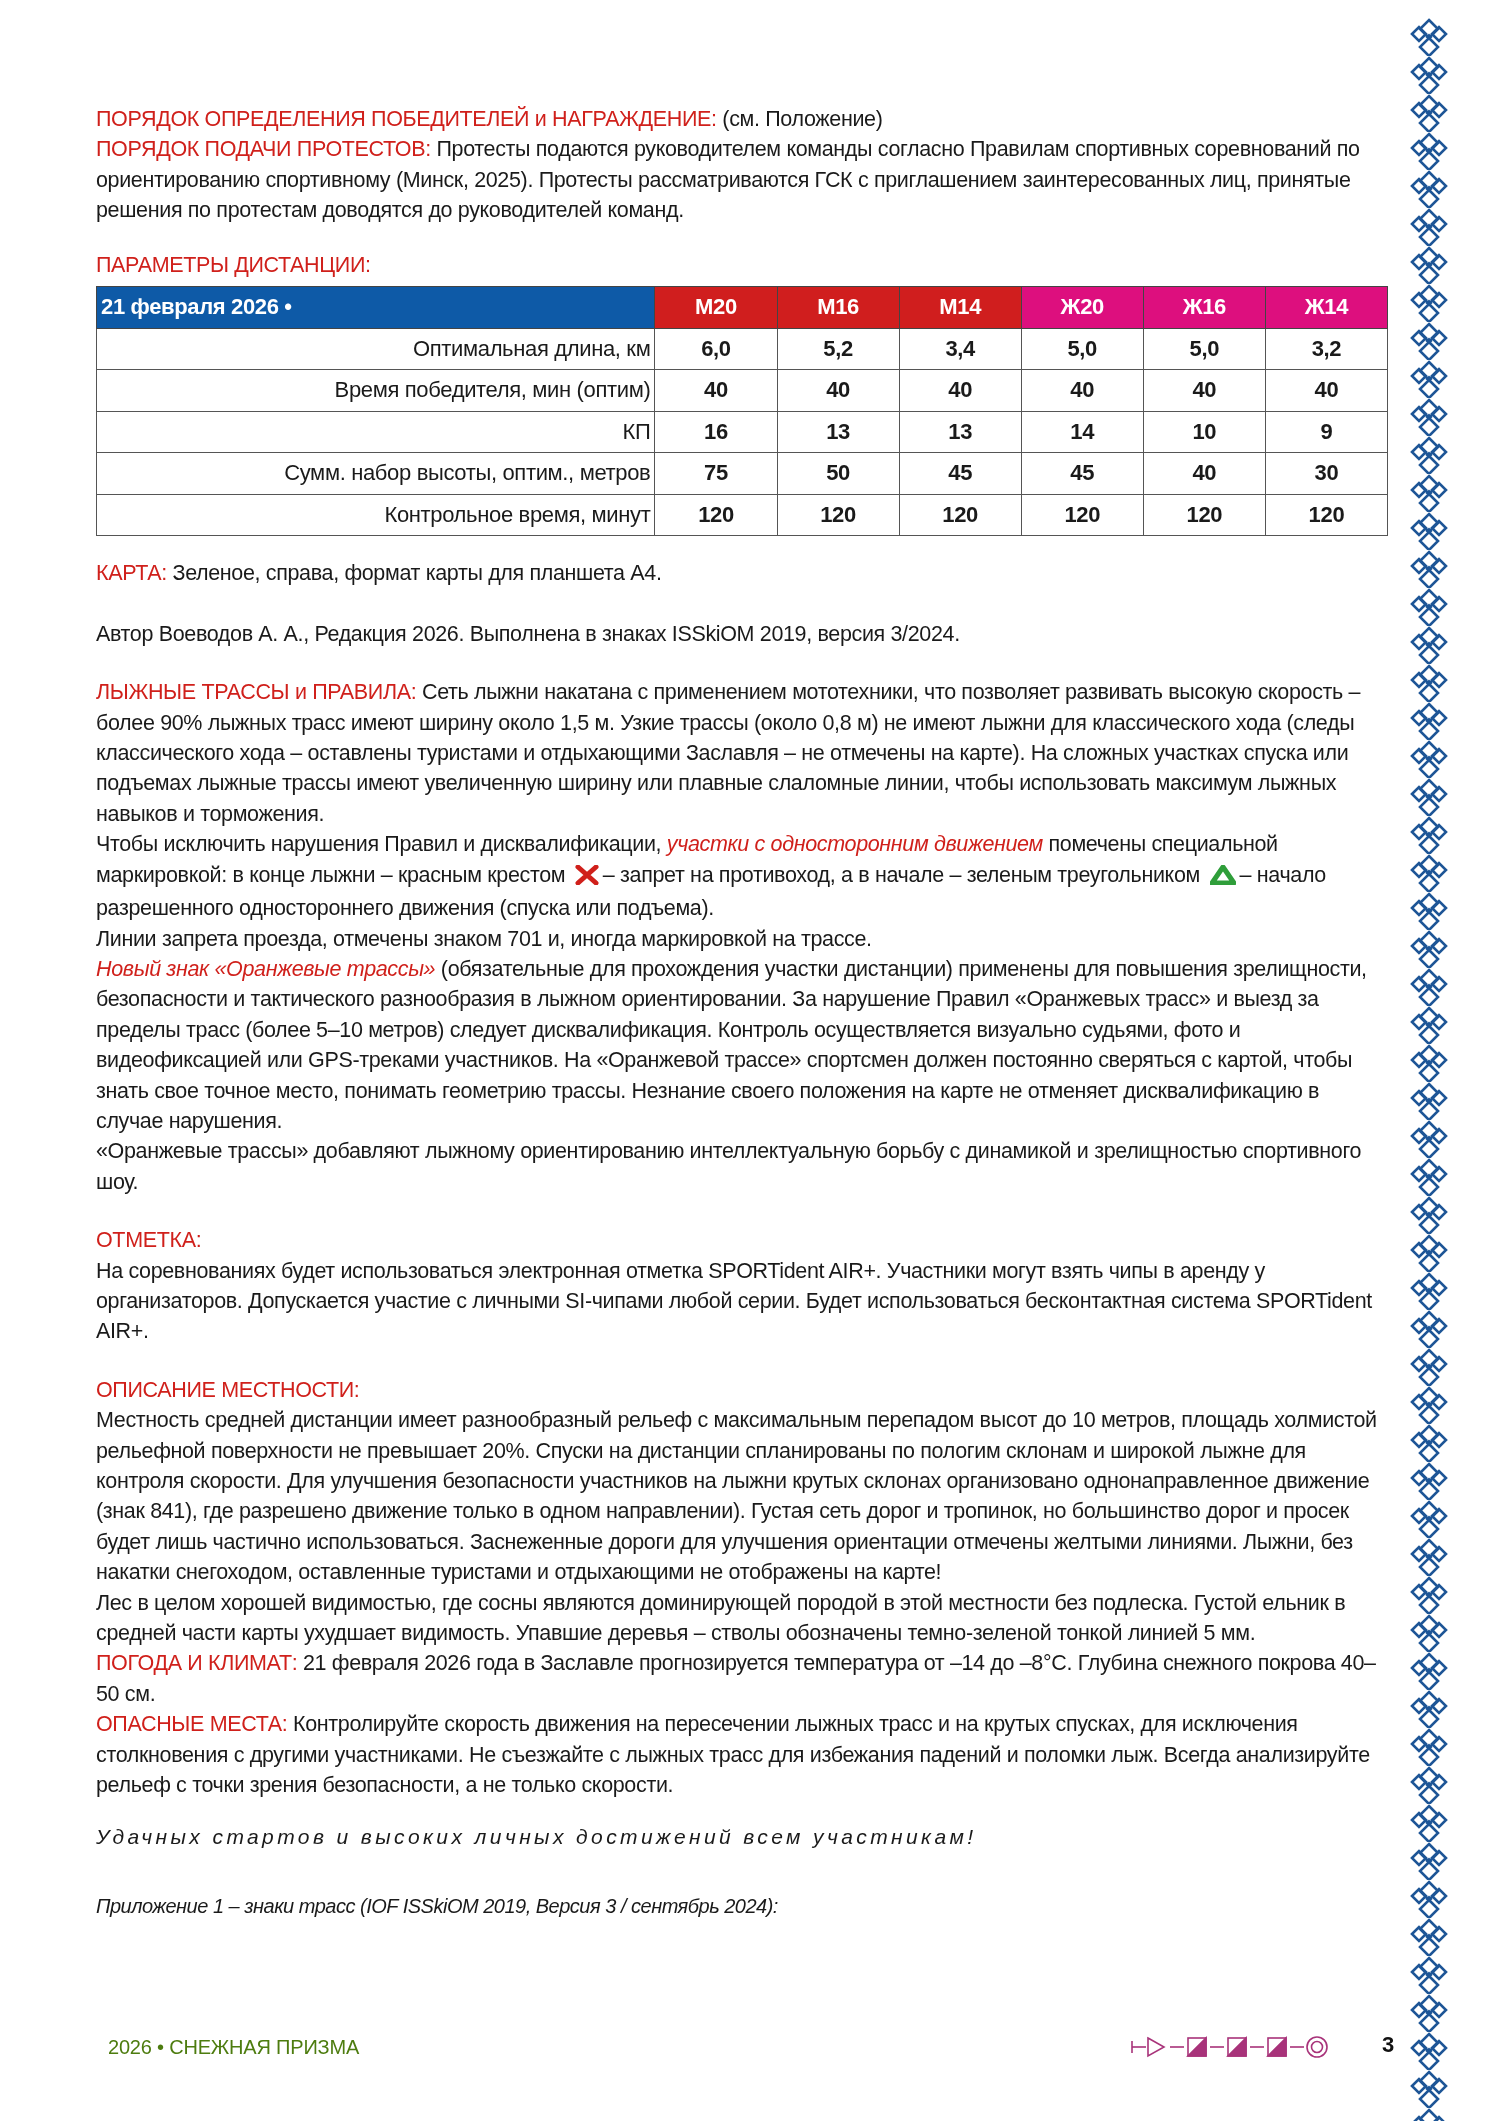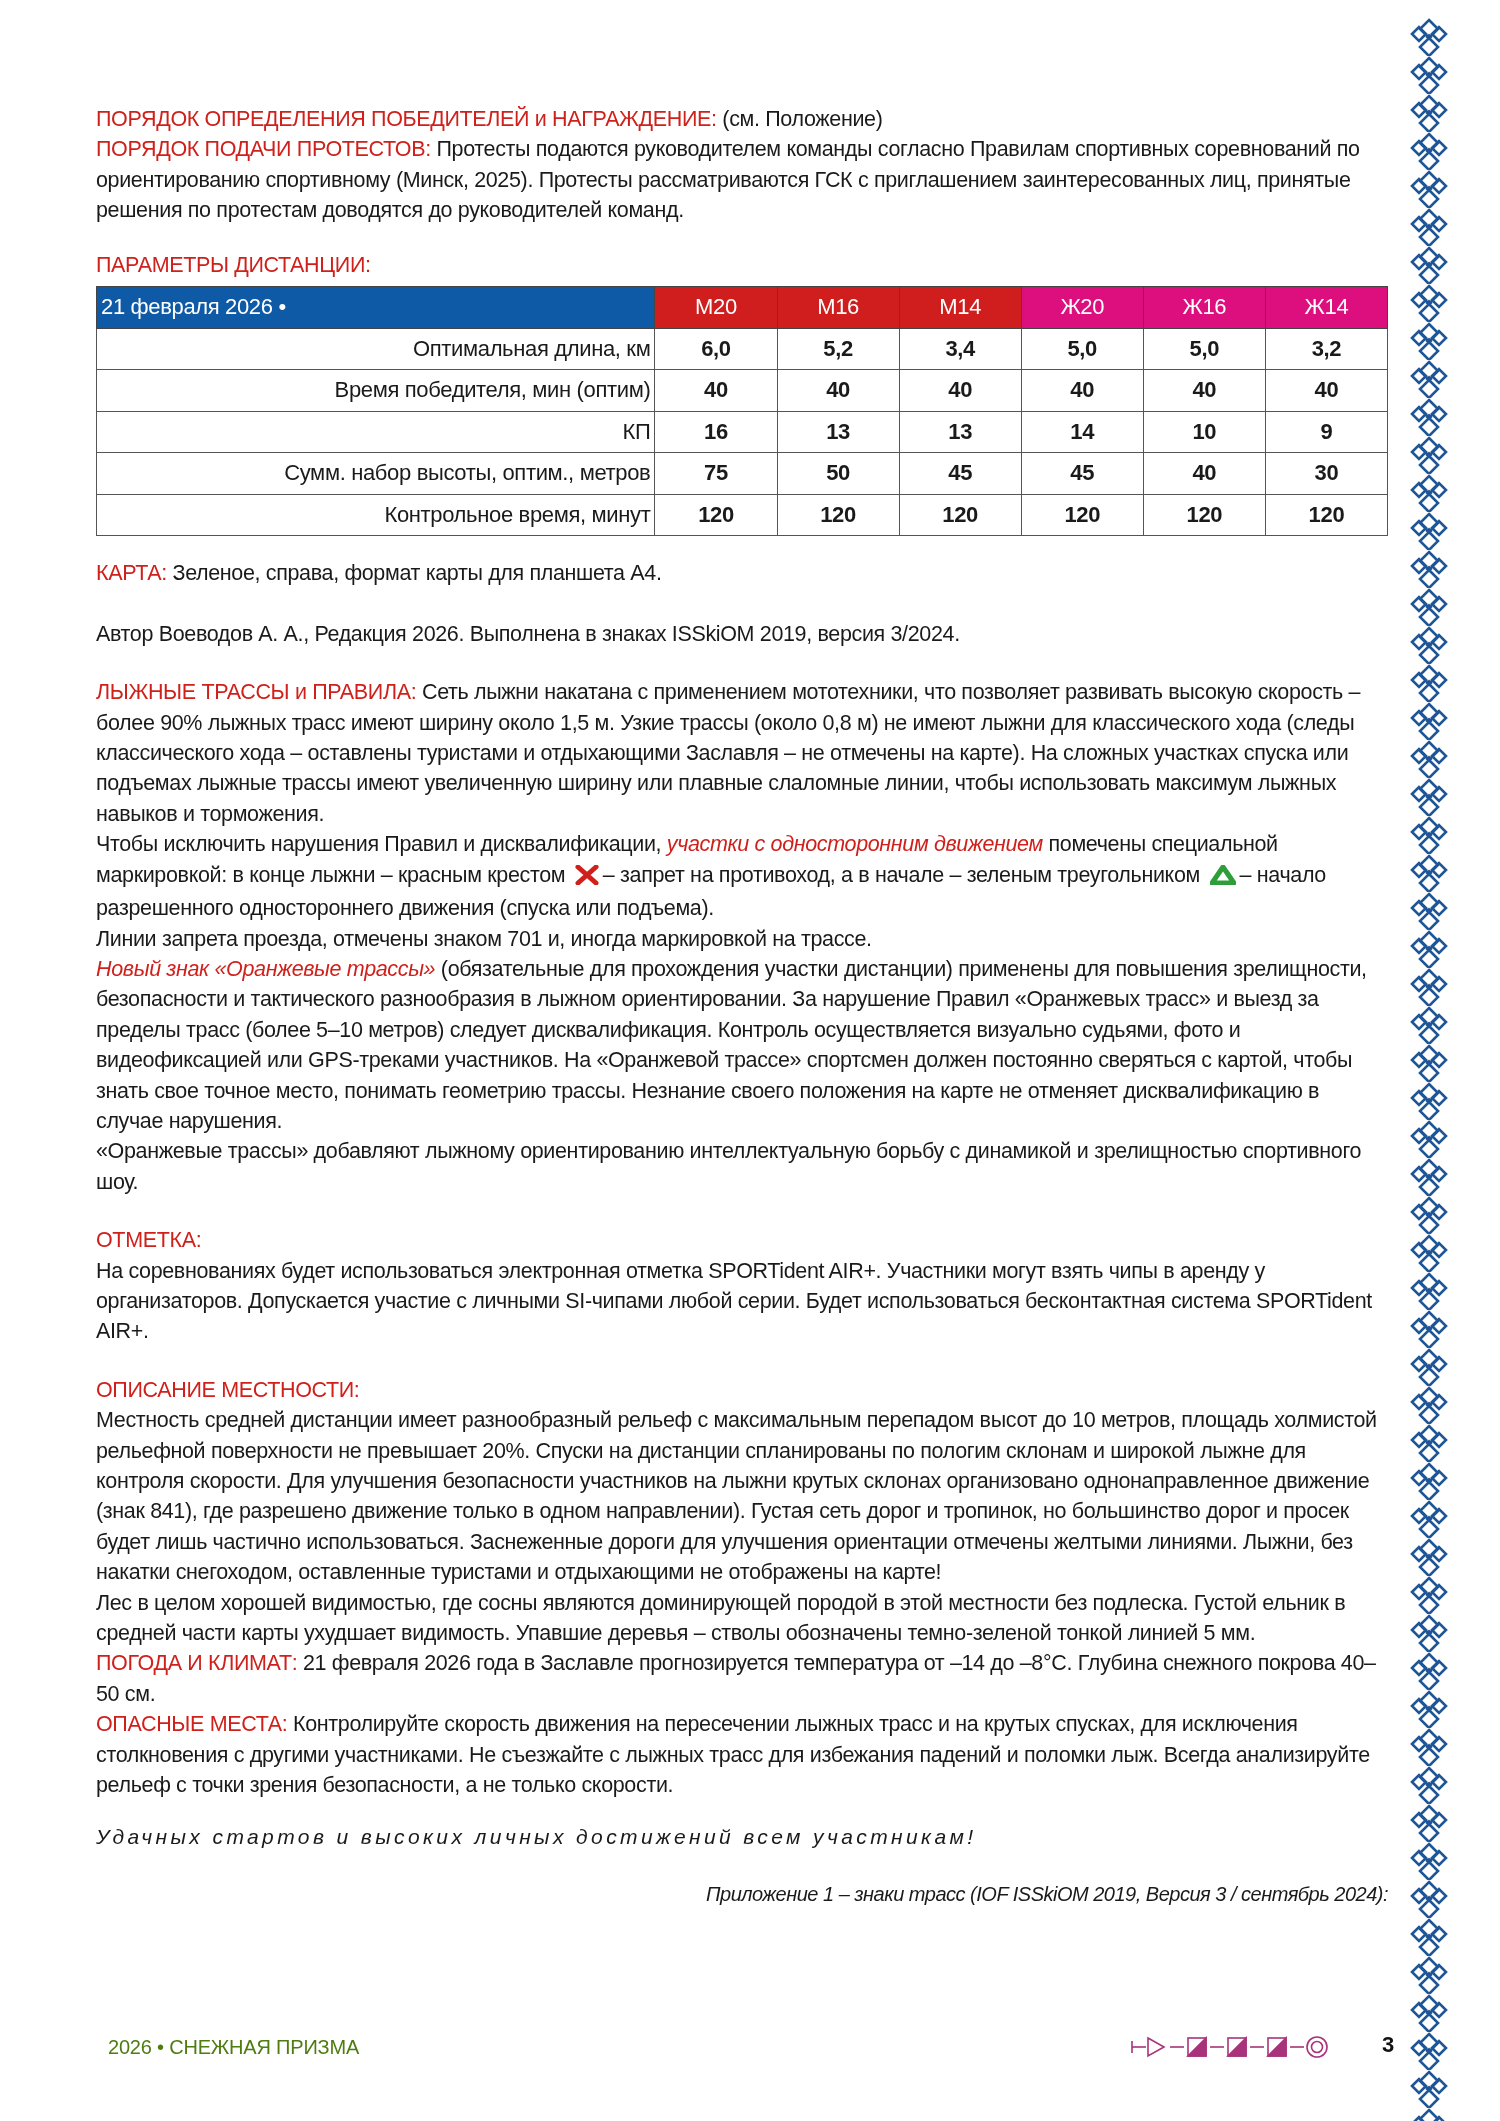--- a/index.html
+++ b/index.html
@@ -33,21 +33,21 @@
     margin-top: 6px;
     font-size: 22px;
   }
   table.params th, table.params td {
     border: 1.5px solid #555;
     height: 41.5px;
     padding: 0 4px;
   }
   table.params th {
     color: #ffffff;
-    font-weight: normal;
+    font-weight: bold;
     text-align: center;
     border-color: #444;
   }
   th.date-h { background: #0e5aa7; text-align: left !important; padding-left: 10px; width: 558px; }
   th.m-h { background: #d01e1e; }
   th.w-h { background: #dd0f7e; }
   td.lbl { text-align: right; padding-right: 4px; }
   td.lbl.left { text-align: left; padding-left: 3px; }
   td.val { text-align: center; font-weight: bold; width: 122px; }
 
@@ -55,23 +55,23 @@
   .ico-tri { display: inline-block; vertical-align: -3px; margin: 0 4px; }
 
   .wish {
     font-style: italic;
     letter-spacing: 3.4px;
     font-size: 21px;
     margin-top: 22px;
   }
   .appendix {
     font-style: italic;
-    text-align: right;
+    text-align: left;
     font-size: 20px;
-    margin-top: 26px;
+    margin-top: 38px;
     letter-spacing: -0.5px;
   }
 
   .footer-left {
     position: absolute;
     left: 108px;
     top: 2036px;
     font-size: 20px;
     color: #4d7c0f;
     letter-spacing: -0.2px;

